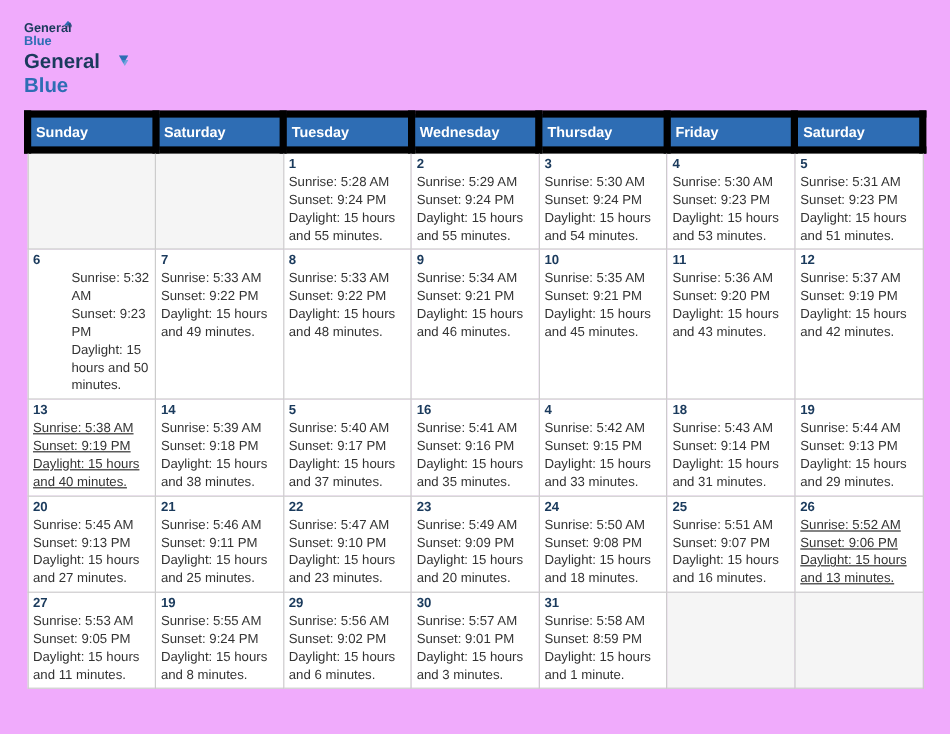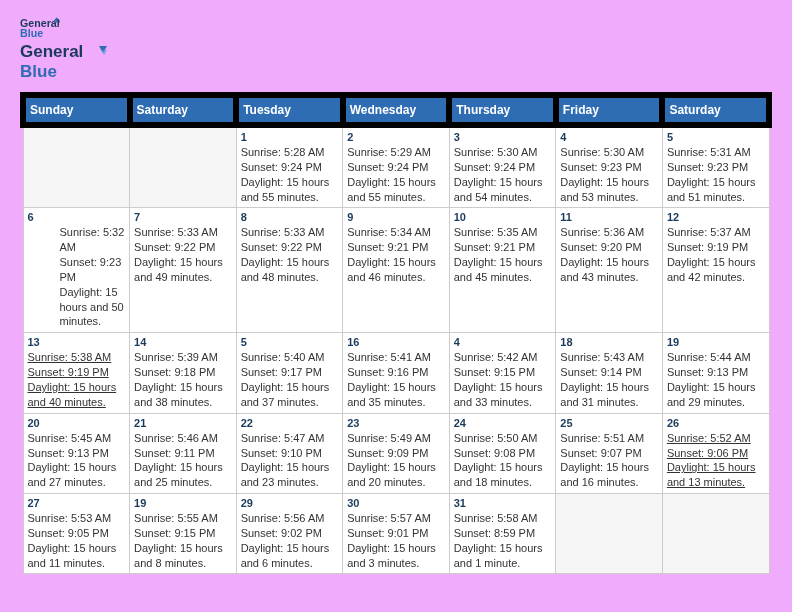--- a/index.html
+++ b/index.html
@@ -295,21 +295,21 @@
         <tr>
           <td>
             <span class="day-num">27</span>
             <div class="day-info" style="white-space: pre-line;">Sunrise: 5:53 AM
 Sunset: 9:05 PM
 Daylight: 15 hours and 11 minutes.</div>
           </td>
           <td>
             <span class="day-num">19</span>
             <div class="day-info" style="white-space: pre-line;">Sunrise: 5:55 AM
-Sunset: 9:15 PM
+Sunset: 9:24 PM
 Daylight: 15 hours and 8 minutes.</div>
           </td>
           <td>
             <span class="day-num">29</span>
             <div class="day-info" style="white-space: pre-line;">Sunrise: 5:56 AM
 Sunset: 9:02 PM
 Daylight: 15 hours and 6 minutes.</div>
           </td>
           <td>
             <span class="day-num">30</span>

